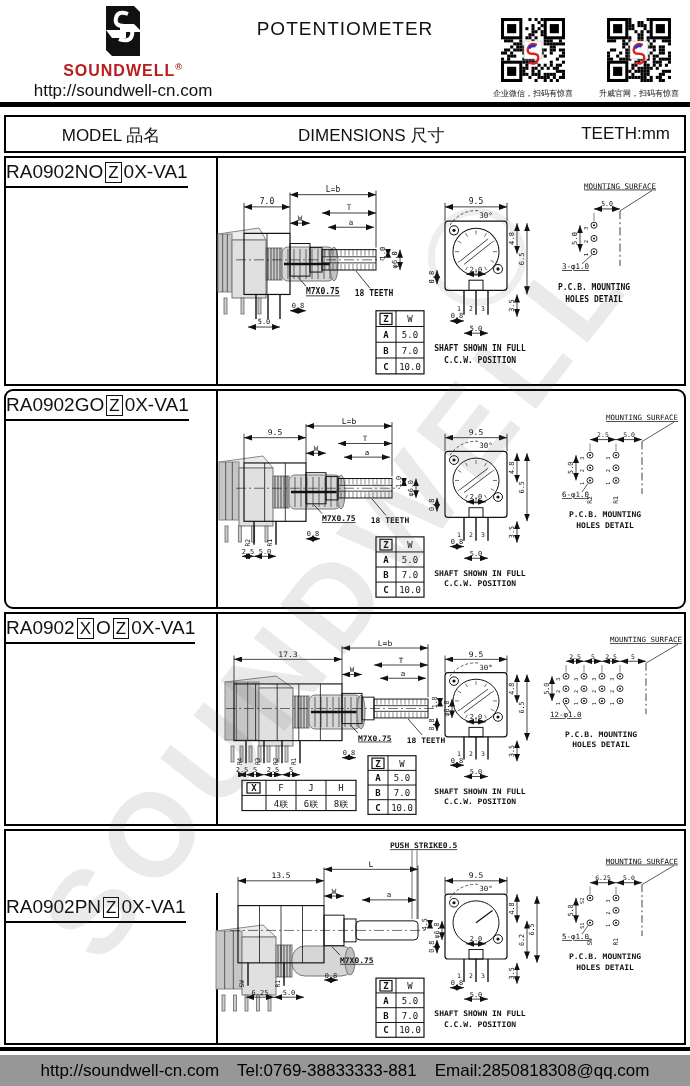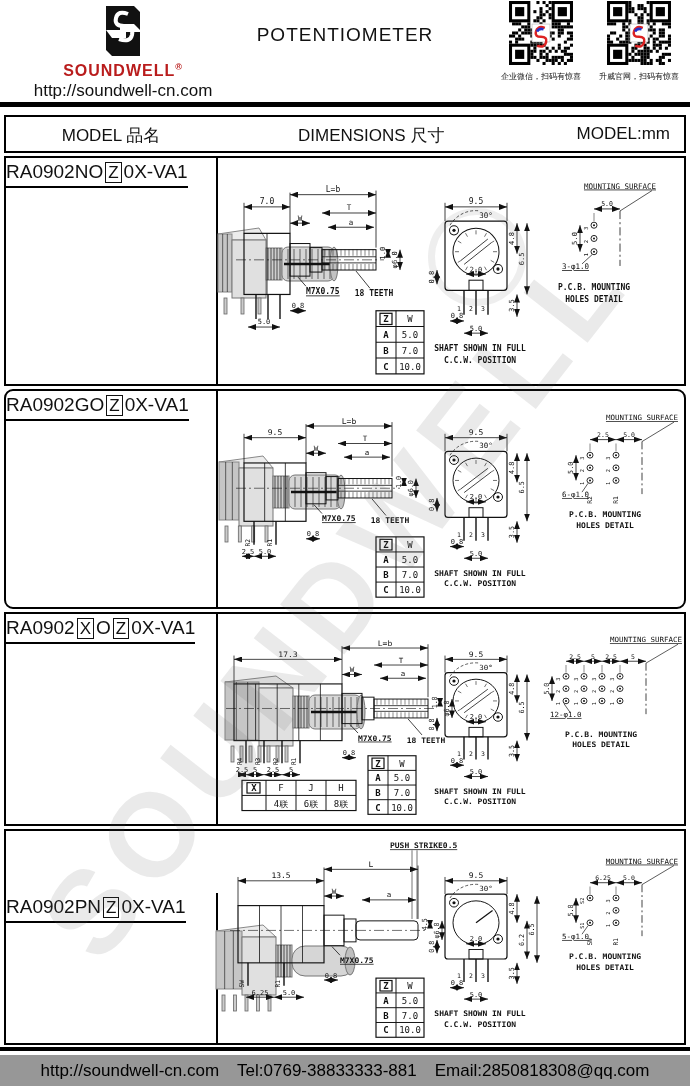--- a/index.html
+++ b/index.html
@@ -7,22 +7,22 @@
        font-family:"Liberation Sans",sans-serif;color:#111;}
   
   .hdr{position:relative;height:100px;}
   .logo-block{position:absolute;left:18px;top:4px;width:210px;text-align:center;}
   .logo-ico{display:inline-block;}
   .brand{font-size:16px;letter-spacing:1px;font-weight:bold;color:#b91c1c;}
   .brand sup{font-size:9px;}
   .site{font-size:17px;margin-top:1px;}
   .title-block{position:absolute;left:215px;top:18px;width:260px;text-align:center;}
   .title{font-size:26px;}
-  .subtitle{font-size:19px;margin-top:6px;letter-spacing:1px;}
-  .qr-zone{position:absolute;right:8px;top:1px;display:flex;gap:12px;}
+  .subtitle{font-size:19px;letter-spacing:1px;}
+  .qr-zone{position:absolute;right:8px;top:18px;display:flex;gap:20px;}
   .qr-unit{width:86px;text-align:center;}
   .qr-cap{font-size:8px;margin-top:2px;white-space:nowrap;}
   .rule{height:5px;background:#000;margin-top:2px;}
   
   .thead{position:relative;margin:8px 4px 0 4px;height:34px;border:2px solid #000;padding-left:32px;}
   .thead span{position:absolute;top:7px;font-size:17px;}
   .th-model{left:0;width:210px;text-align:center;}
   .th-dims{left:292px;width:300px;text-align:left;}
   .th-unit{right:14px;}
   
@@ -386,21 +386,21 @@
         </svg>
       <div class="qr-cap">升威官网，扫码有惊喜</div>
     </div>
   </div>
 </div>
 <div class="rule"></div>
 
 <div class="thead">
   <span class="th-model">MODEL 品名</span>
   <span class="th-dims">DIMENSIONS 尺寸</span>
-  <span class="th-unit">MODEL:mm</span>
+  <span class="th-unit">TEETH:mm</span>
 </div>
 
 <div id="rows">
     <div class="row">
       <div class="mcell">
         <div class="mtitle">
           <span>RA0902NO</span>
           <span class="boxed">Z</span>
           <span>0X-VA1</span>
         </div>

